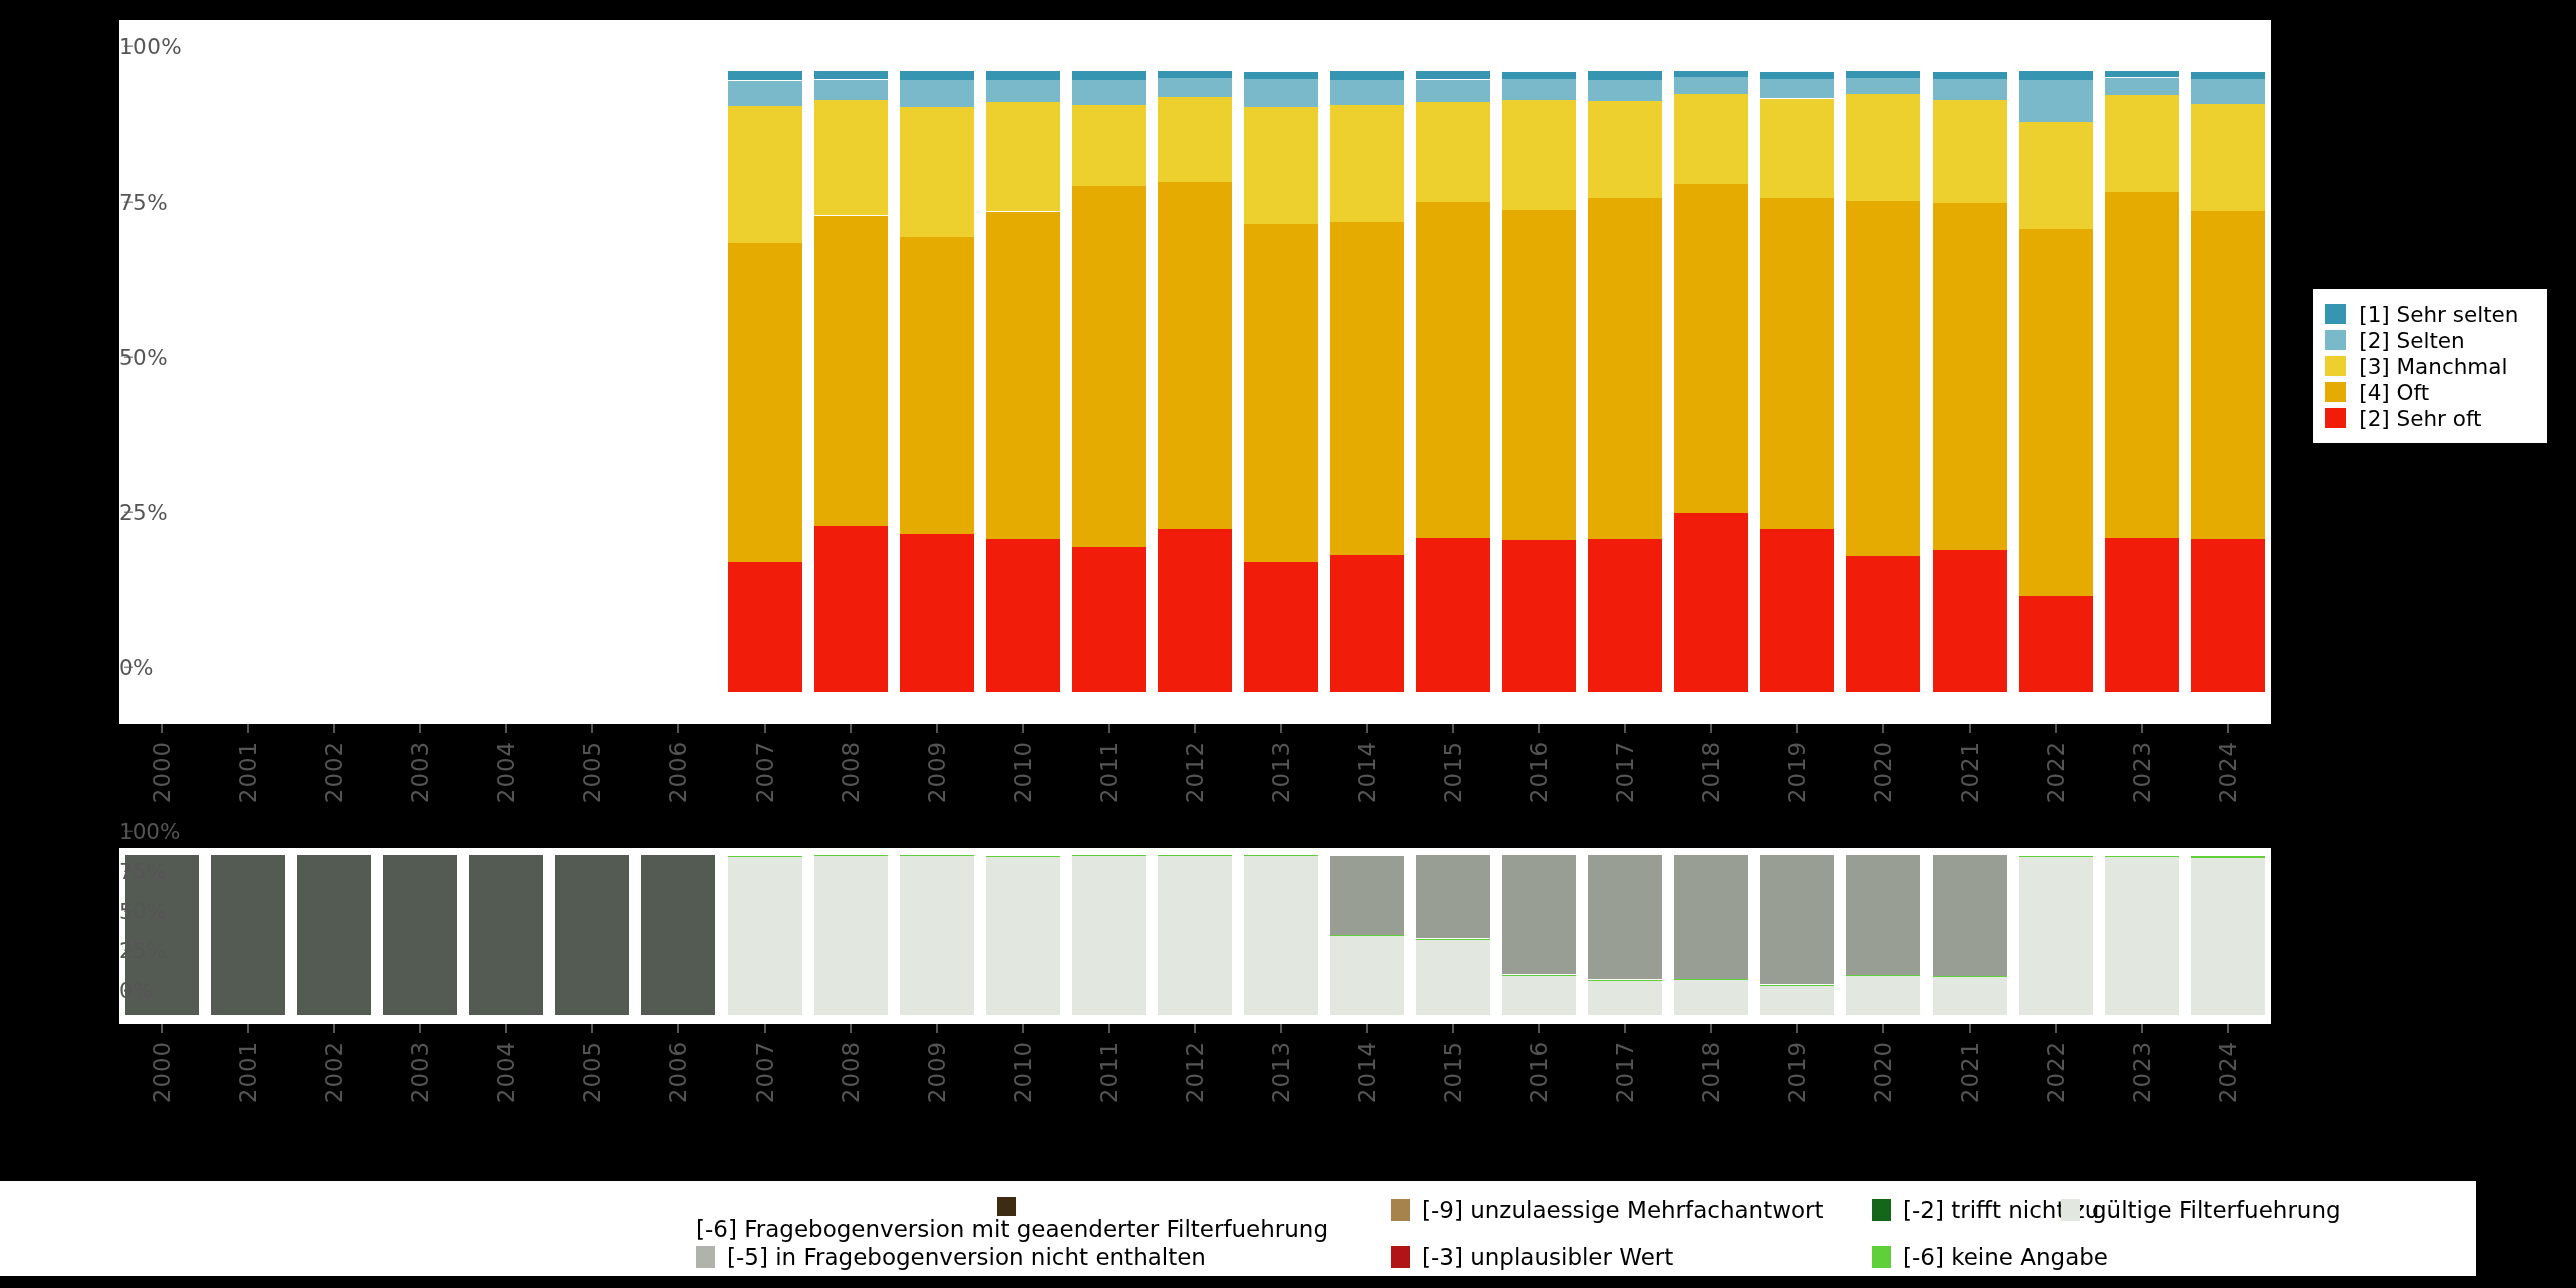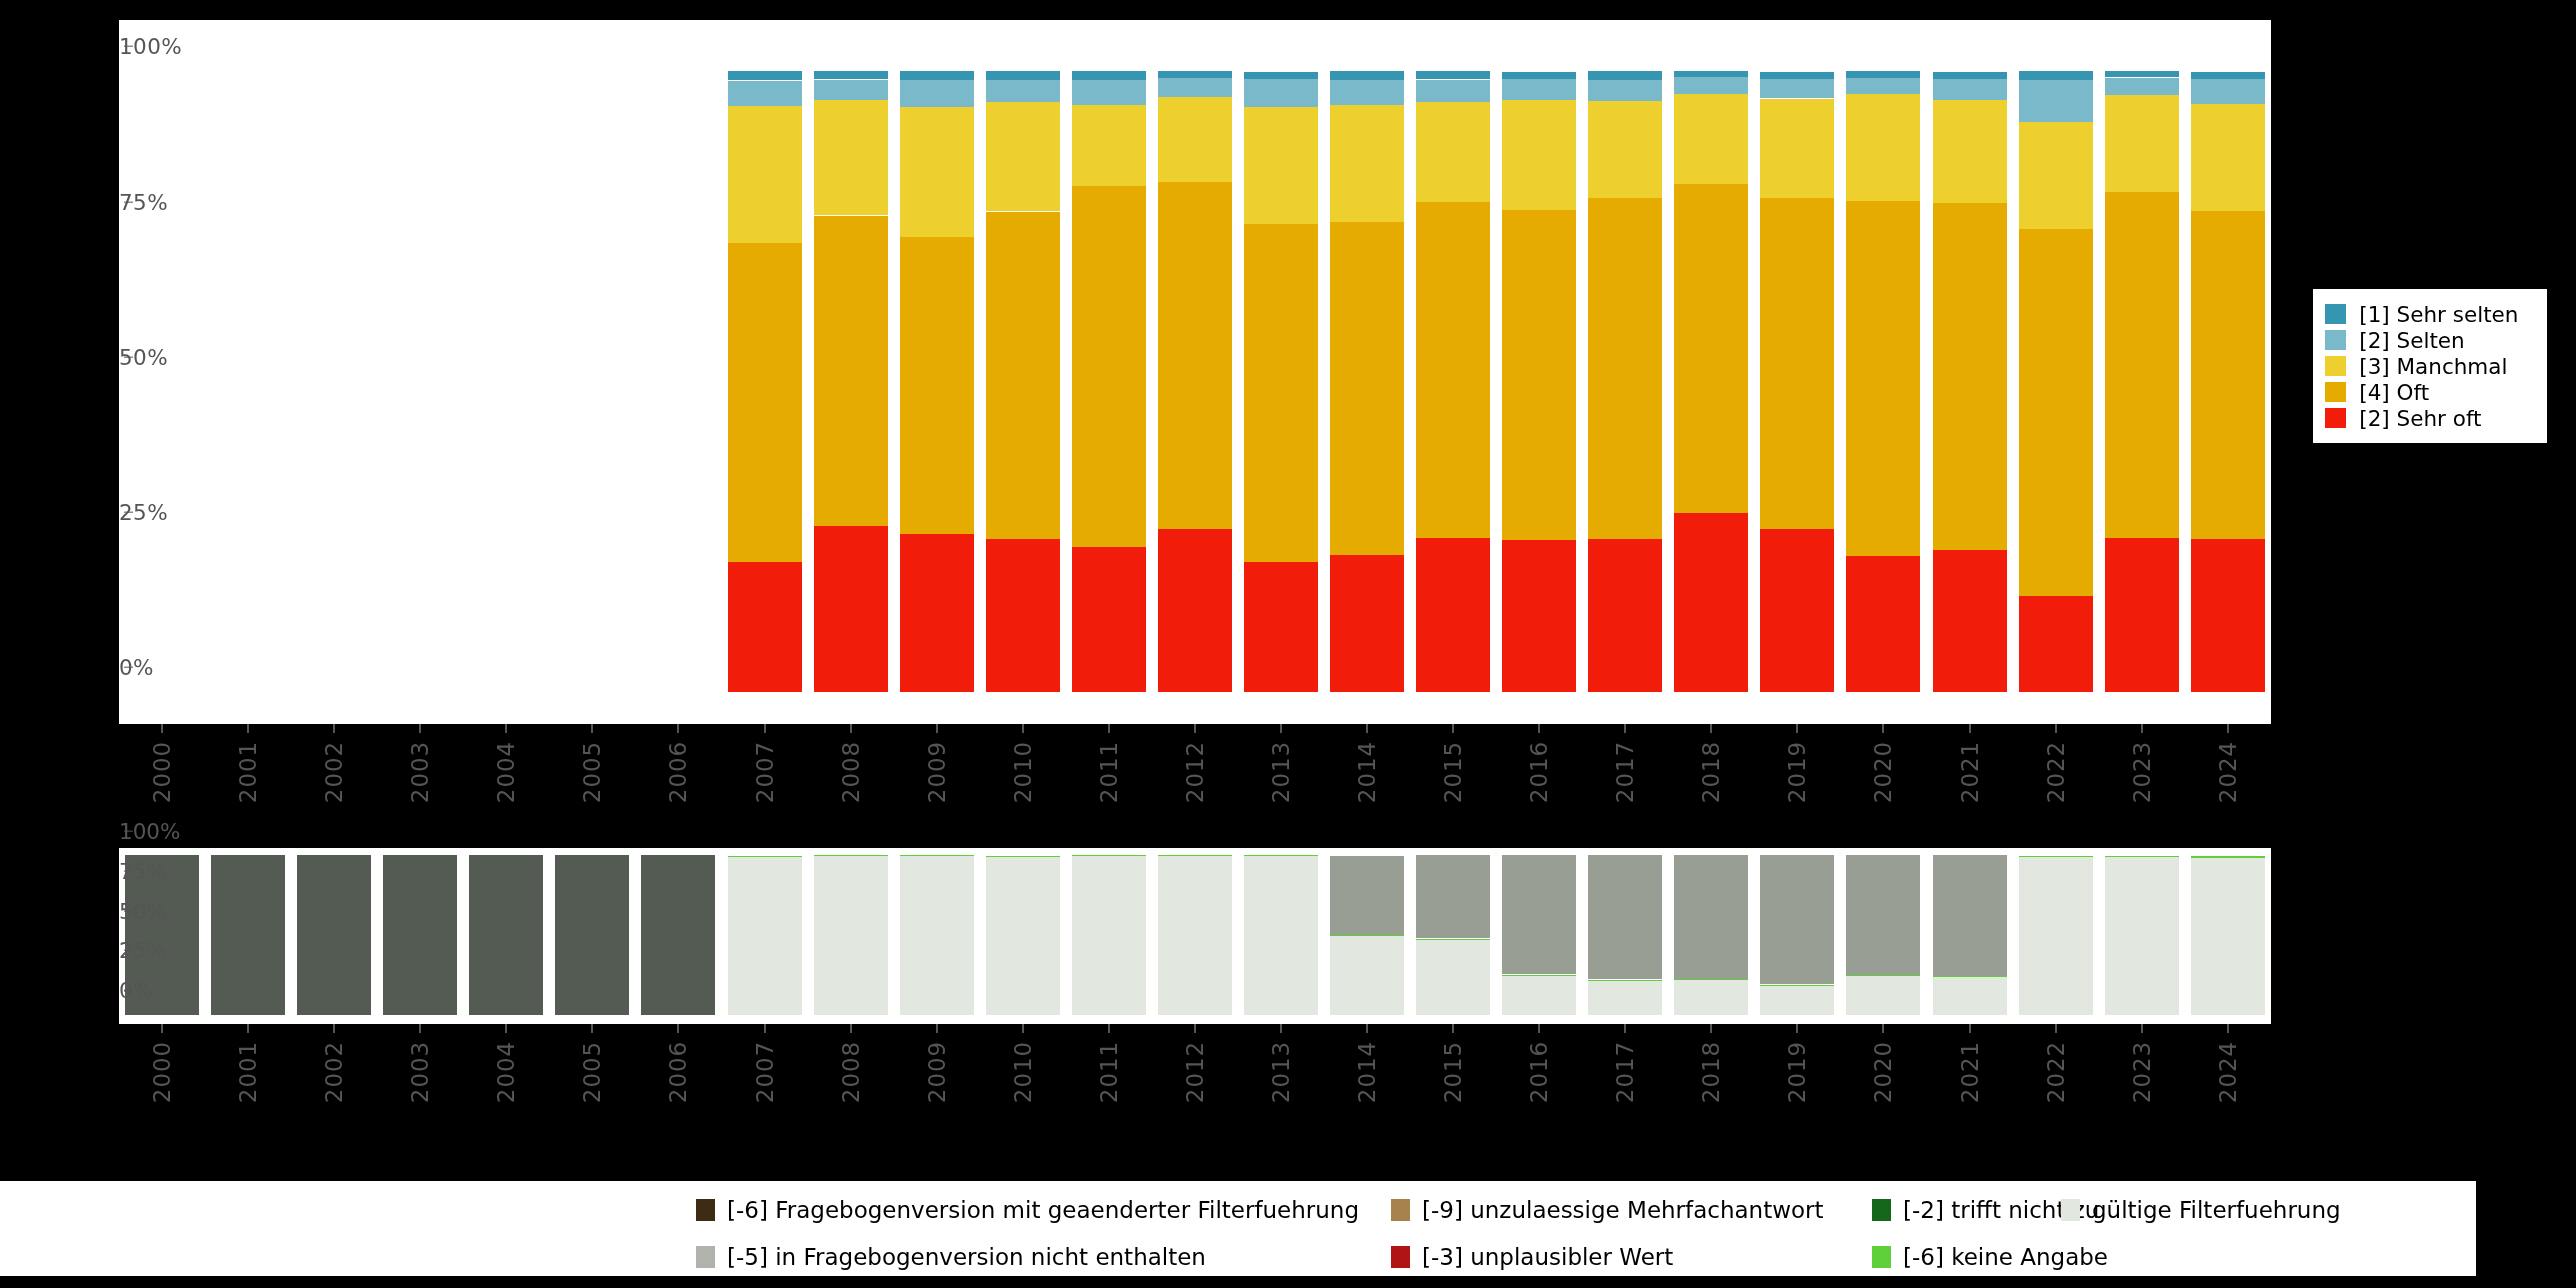--- a/index.html
+++ b/index.html
@@ -625,21 +625,21 @@
           <span class="lbl">2023</span>
         </div>
         <div class="xtick" style="left: 2109px;">
           <span class="mark"></span>
           <span class="lbl">2024</span>
         </div>
       </div>
   </div>
 
   <div id="legend-bottom">
-      <div class="lrow" style="left: 696px; top: 15.5px;">
+      <div class="lrow" style="left: 696px; top: 15.5px; flex-direction: column;">
         <span class="sw" style="background: rgb(61, 43, 20);"></span>
         <span class="txt">[-6] Fragebogenversion mit geaenderter Filterfuehrung</span>
       </div>
       <div class="lrow" style="left: 696px; top: 63px;">
         <span class="sw" style="background: rgb(176, 179, 172);"></span>
         <span class="txt">[-5] in Fragebogenversion nicht enthalten</span>
       </div>
       <div class="lrow" style="left: 1391px; top: 15.5px;">
         <span class="sw" style="background: rgb(166, 130, 76);"></span>
         <span class="txt">[-9] unzulaessige Mehrfachantwort</span>

